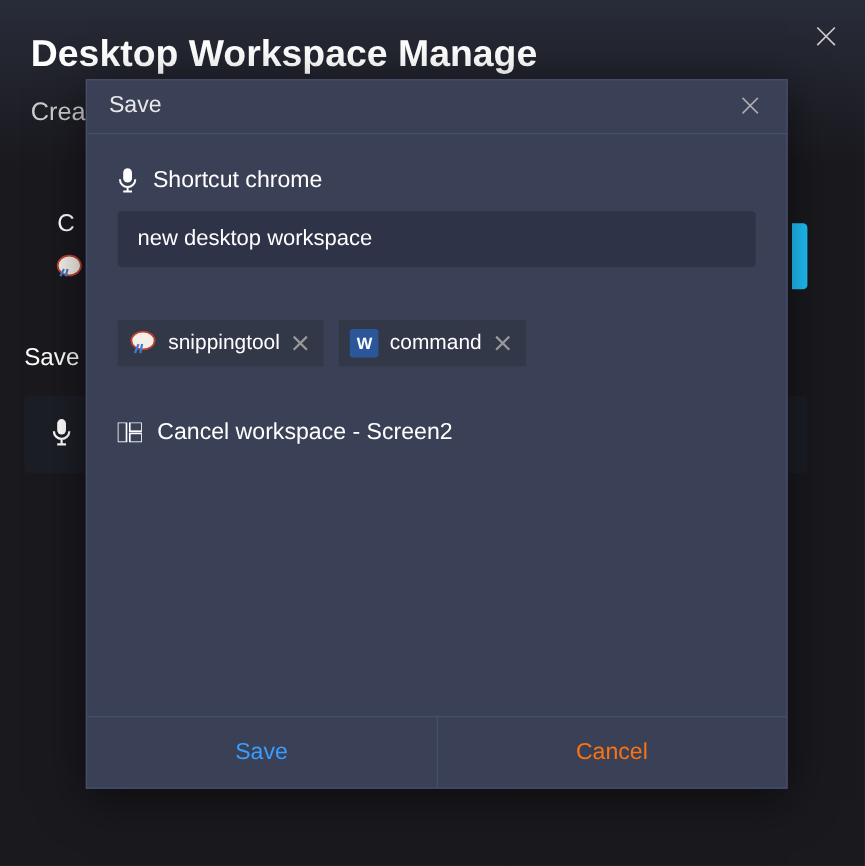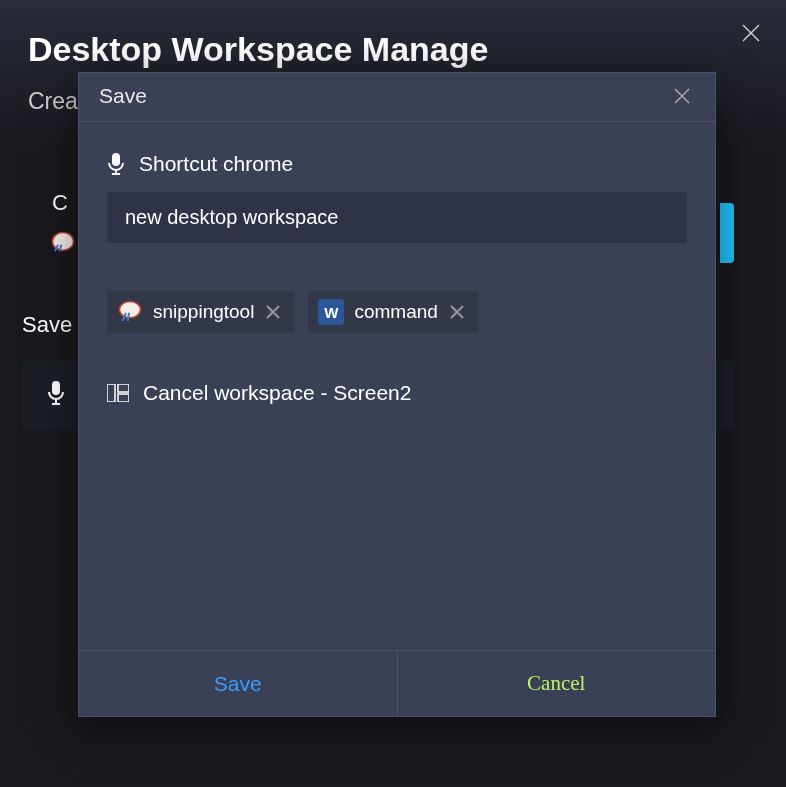--- a/index.html
+++ b/index.html
@@ -240,22 +240,21 @@
       font-family: inherit;
       cursor: pointer;
     }
     
     .footer-btn.primary {
       color: #3b9cff;
       border-right: 1px solid #4a5270;
     }
     
     .footer-btn.secondary {
-      color: #bef264;
-      font-family: Liberation Serif, serif;
+      color: #f97316;
     }
     
     
     .snip-icon-svg {
       width: 26px;
       height: 26px;
     }
     
     .word-icon {
       width: 26px;

